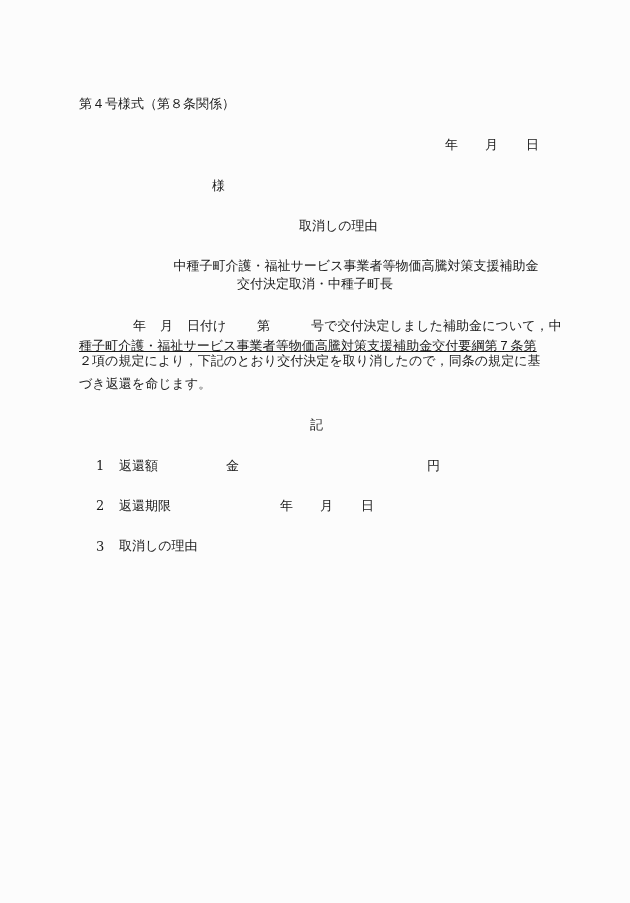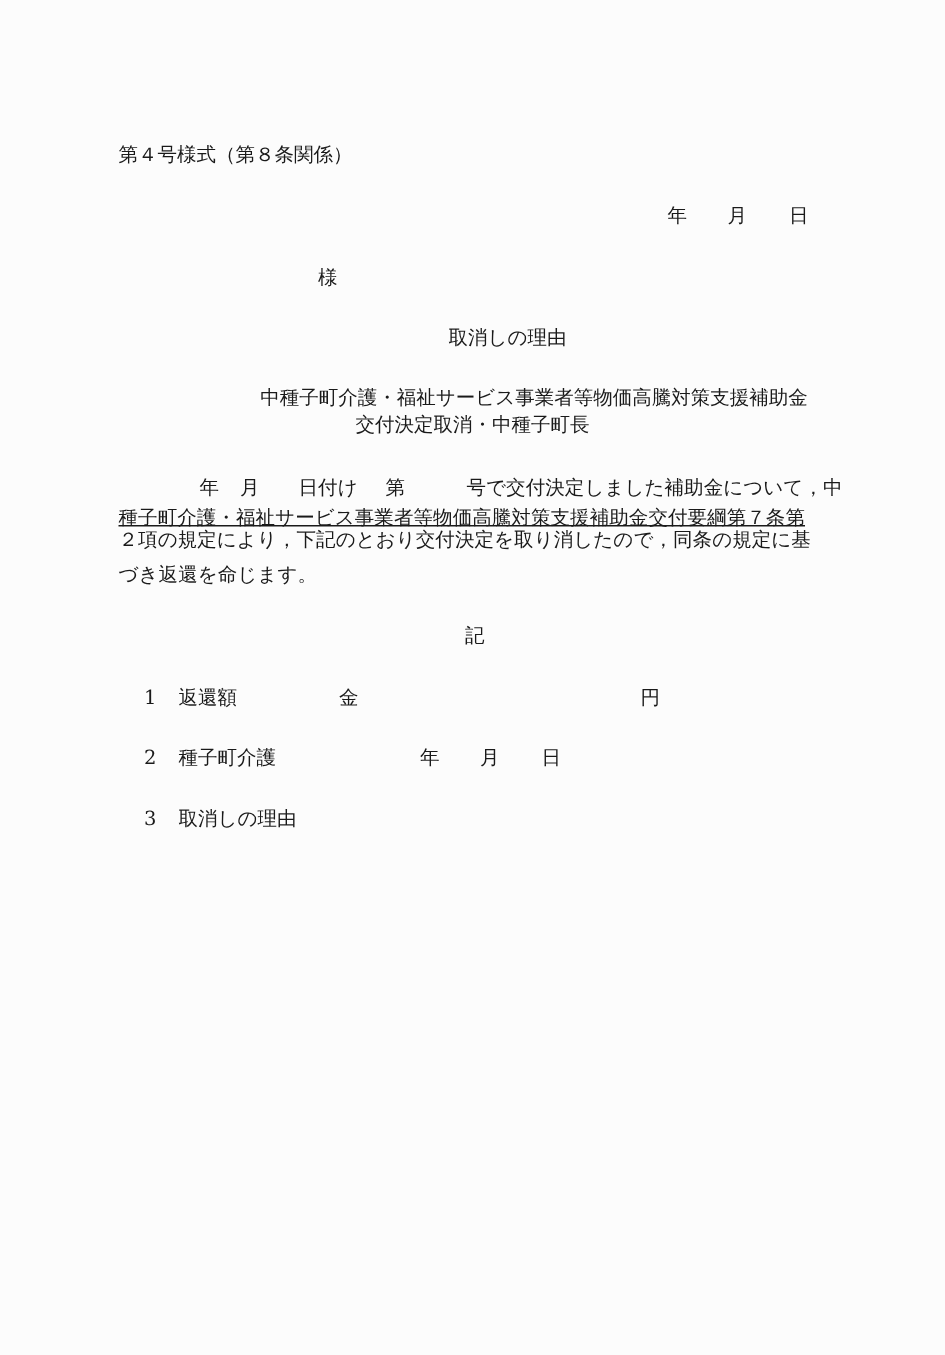--- a/index.html
+++ b/index.html
@@ -54,42 +54,42 @@
 
   <div>
     <div class="line center" style="top:259px;padding-left:41px;">中種子町介護・福祉サービス事業者等物価高騰対策支援補助金</div>
     <div class="line center" style="top:277px;">交付決定取消・中種子町長</div>
   </div>
 
   <div>
     <div class="para-line" style="top:319px;">
       <span style="position:absolute; left:54px;">年</span>
       <span style="position:absolute; left:81px;">月</span>
-      <span style="position:absolute; left:108px;margin-left:12px;">日付け</span>
+      <span style="position:absolute; left:108px;">日付け</span>
       <span style="position:absolute; left:178px;">第</span>
       <span style="position:absolute; left:232px;">号で交付決定しました補助金について，中</span>
     </div>
     <div class="para-line" style="top:339px;text-decoration:underline;">種子町介護・福祉サービス事業者等物価高騰対策支援補助金交付要綱第７条第</div>
     <div class="para-line" style="top:354px;">２項の規定により，下記のとおり交付決定を取り消したので，同条の規定に基</div>
     <div class="para-line" style="top:377px;">づき返還を命じます。</div>
   </div>
 
   <div class="line" style="left:310px; top:418px;">記</div>
 
   <div>
     <div>
       <span class="line" style="left:96px; top:459px;">1</span>
       <span class="line" style="left:119px; top:459px;">返還額</span>
       <span class="line" style="left:226px; top:459px;">金</span>
       <span class="line" style="left:427px; top:459px;">円</span>
     </div>
 
     <div>
       <span class="line" style="left:96px; top:499px;">2</span>
-      <span class="line" style="left:119px; top:499px;">種子町介護</span>
+      <span class="line" style="left:119px; top:499px;">返還期限</span>
       <span class="line" style="left:280px; top:499px;">年</span>
       <span class="line" style="left:320px; top:499px;">月</span>
       <span class="line" style="left:361px; top:499px;">日</span>
     </div>
 
     <div>
       <span class="line" style="left:96px; top:540px;">3</span>
       <span class="line" style="left:119px; top:540px;font-family:Liberation Mono, monospace;">取消しの理由</span>
     </div>
   </div>

